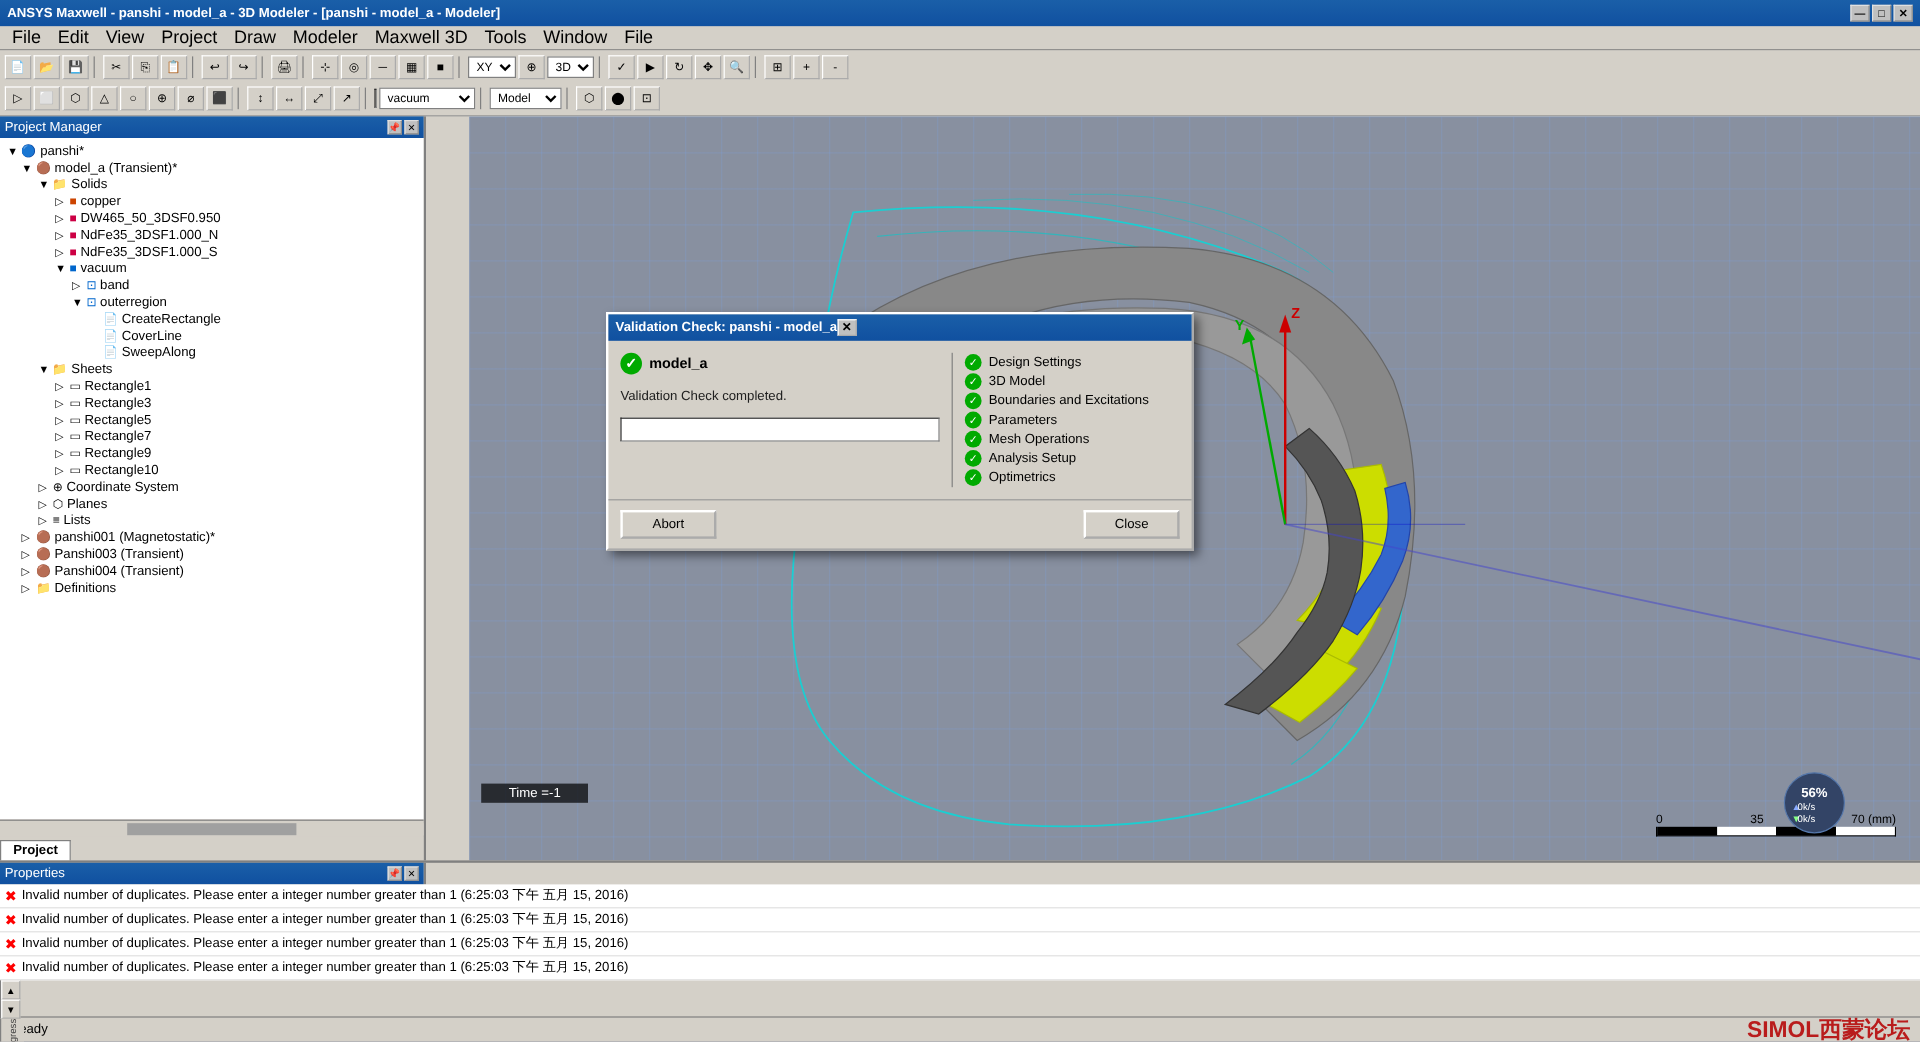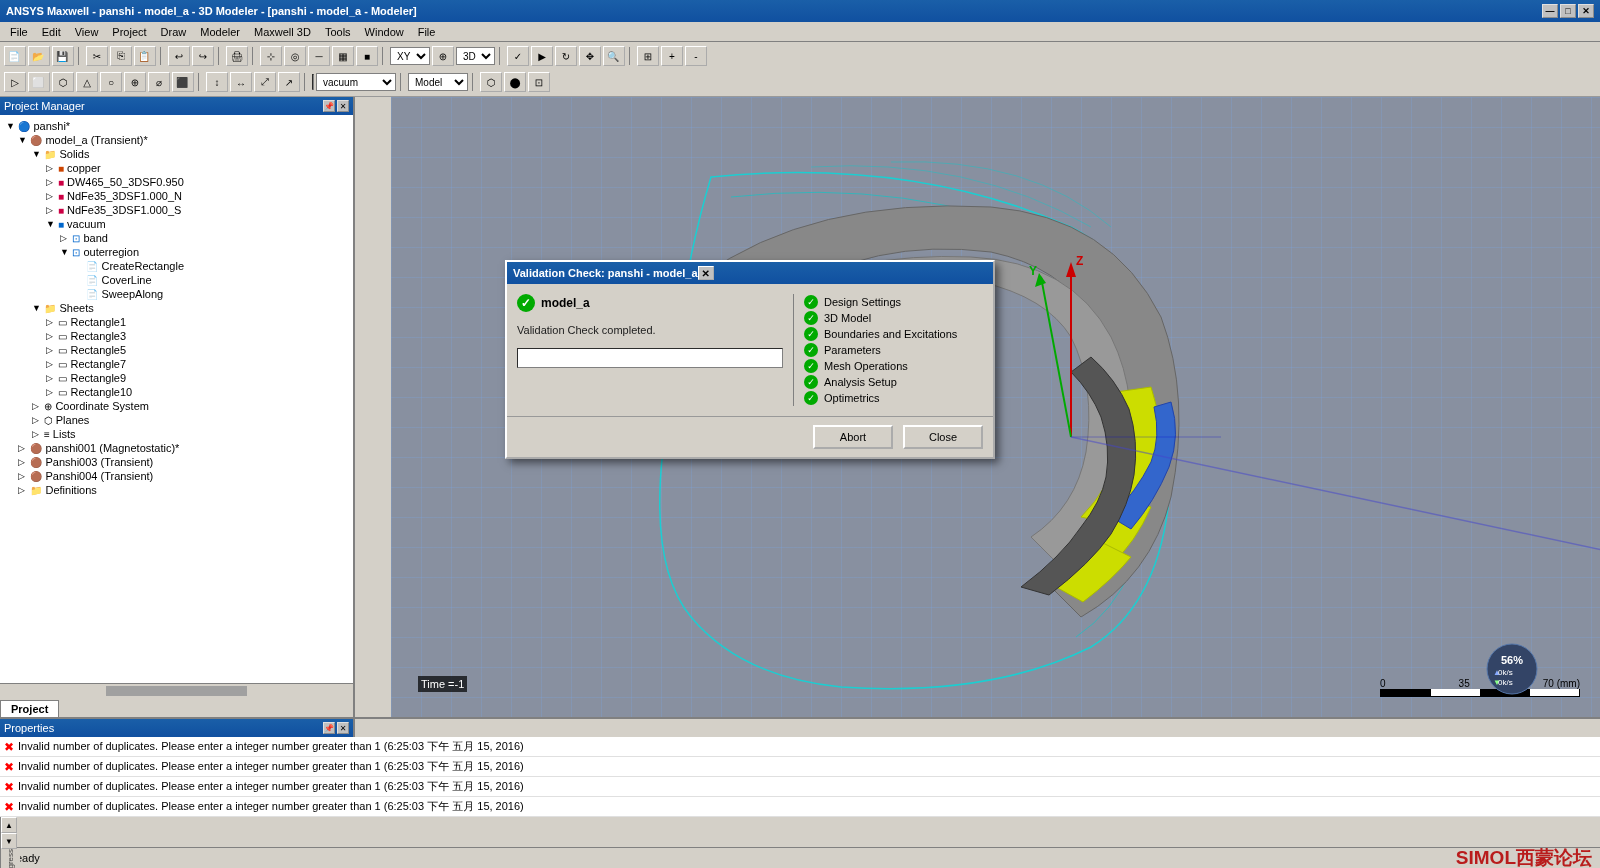--- a/index.html
+++ b/index.html
@@ -41,21 +41,21 @@
       background: #d4d0c8;
       height: 20px;
       display: flex;
       align-items: center;
       border-bottom: 1px solid #808080;
       padding: 0 4px;
       gap: 2px;
     }
     .menu-item {
       padding: 2px 6px;
-      font-size: 11px;
+      font-size: 15px;
       cursor: pointer;
     }
 
     
     .toolbar-area {
       background: #d4d0c8;
       border-bottom: 1px solid #999;
       padding: 2px 4px;
       display: flex;
       flex-direction: column;
@@ -203,26 +203,25 @@
       top: 0; left: 0; right: 0; bottom: 0;
       background-image:
         linear-gradient(rgba(100,160,255,0.15) 1px, transparent 1px),
         linear-gradient(90deg, rgba(100,160,255,0.15) 1px, transparent 1px);
       background-size: 30px 30px;
     }
 
     
     .time-display {
       position: absolute;
-      bottom: 25px; left: 10px;
+      bottom: 48px; left: 10px;
       background: rgba(0,0,0,0.7);
       color: white;
-      padding: 2px 3px;
-      font-size: 11px;
-      margin-left: 17px;
+      padding: 2px 23px;
+      font-size: 11px;
     }
 
     
     .scale-bar {
       position: absolute;
       bottom: 20px; right: 20px;
       display: flex;
       flex-direction: column;
       align-items: flex-end;
     }
@@ -426,21 +425,21 @@
     .check-small {
       width: 14px; height: 14px;
       background: #00aa00;
       border-radius: 50%;
       display: flex; align-items: center; justify-content: center;
       color: white;
       font-size: 9px;
     }
     .modal-buttons {
       display: flex;
-      justify-content: flex-end;
+      justify-content: space-between;
       gap: 10px;
       padding: 8px 10px;
       border-top: 1px solid #999;
     }
     .dialog-btn {
       min-width: 80px;
       height: 24px;
       background: #d4d0c8;
       border: 2px outset #ffffff;
       font-size: 11px;

